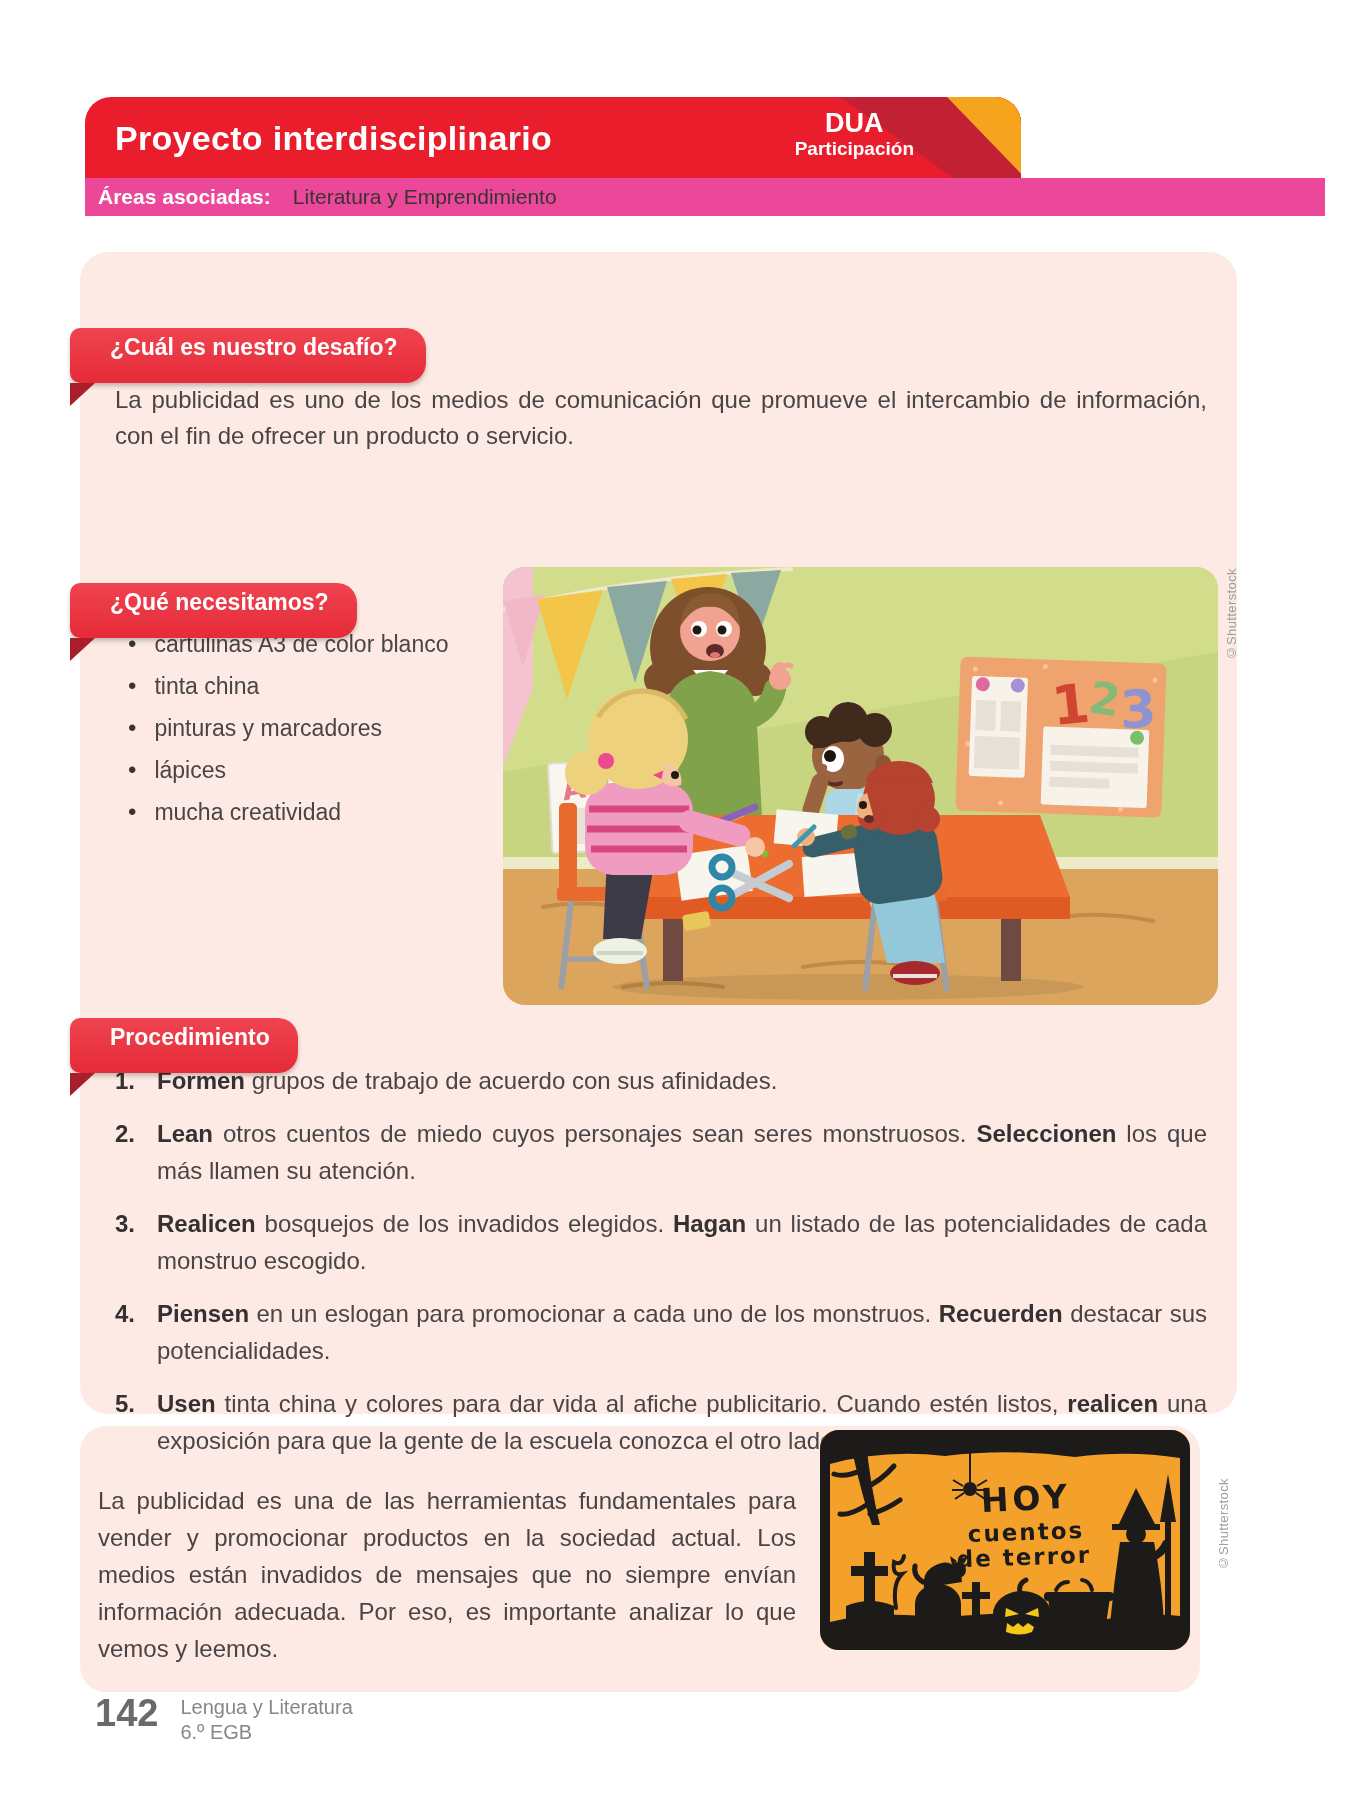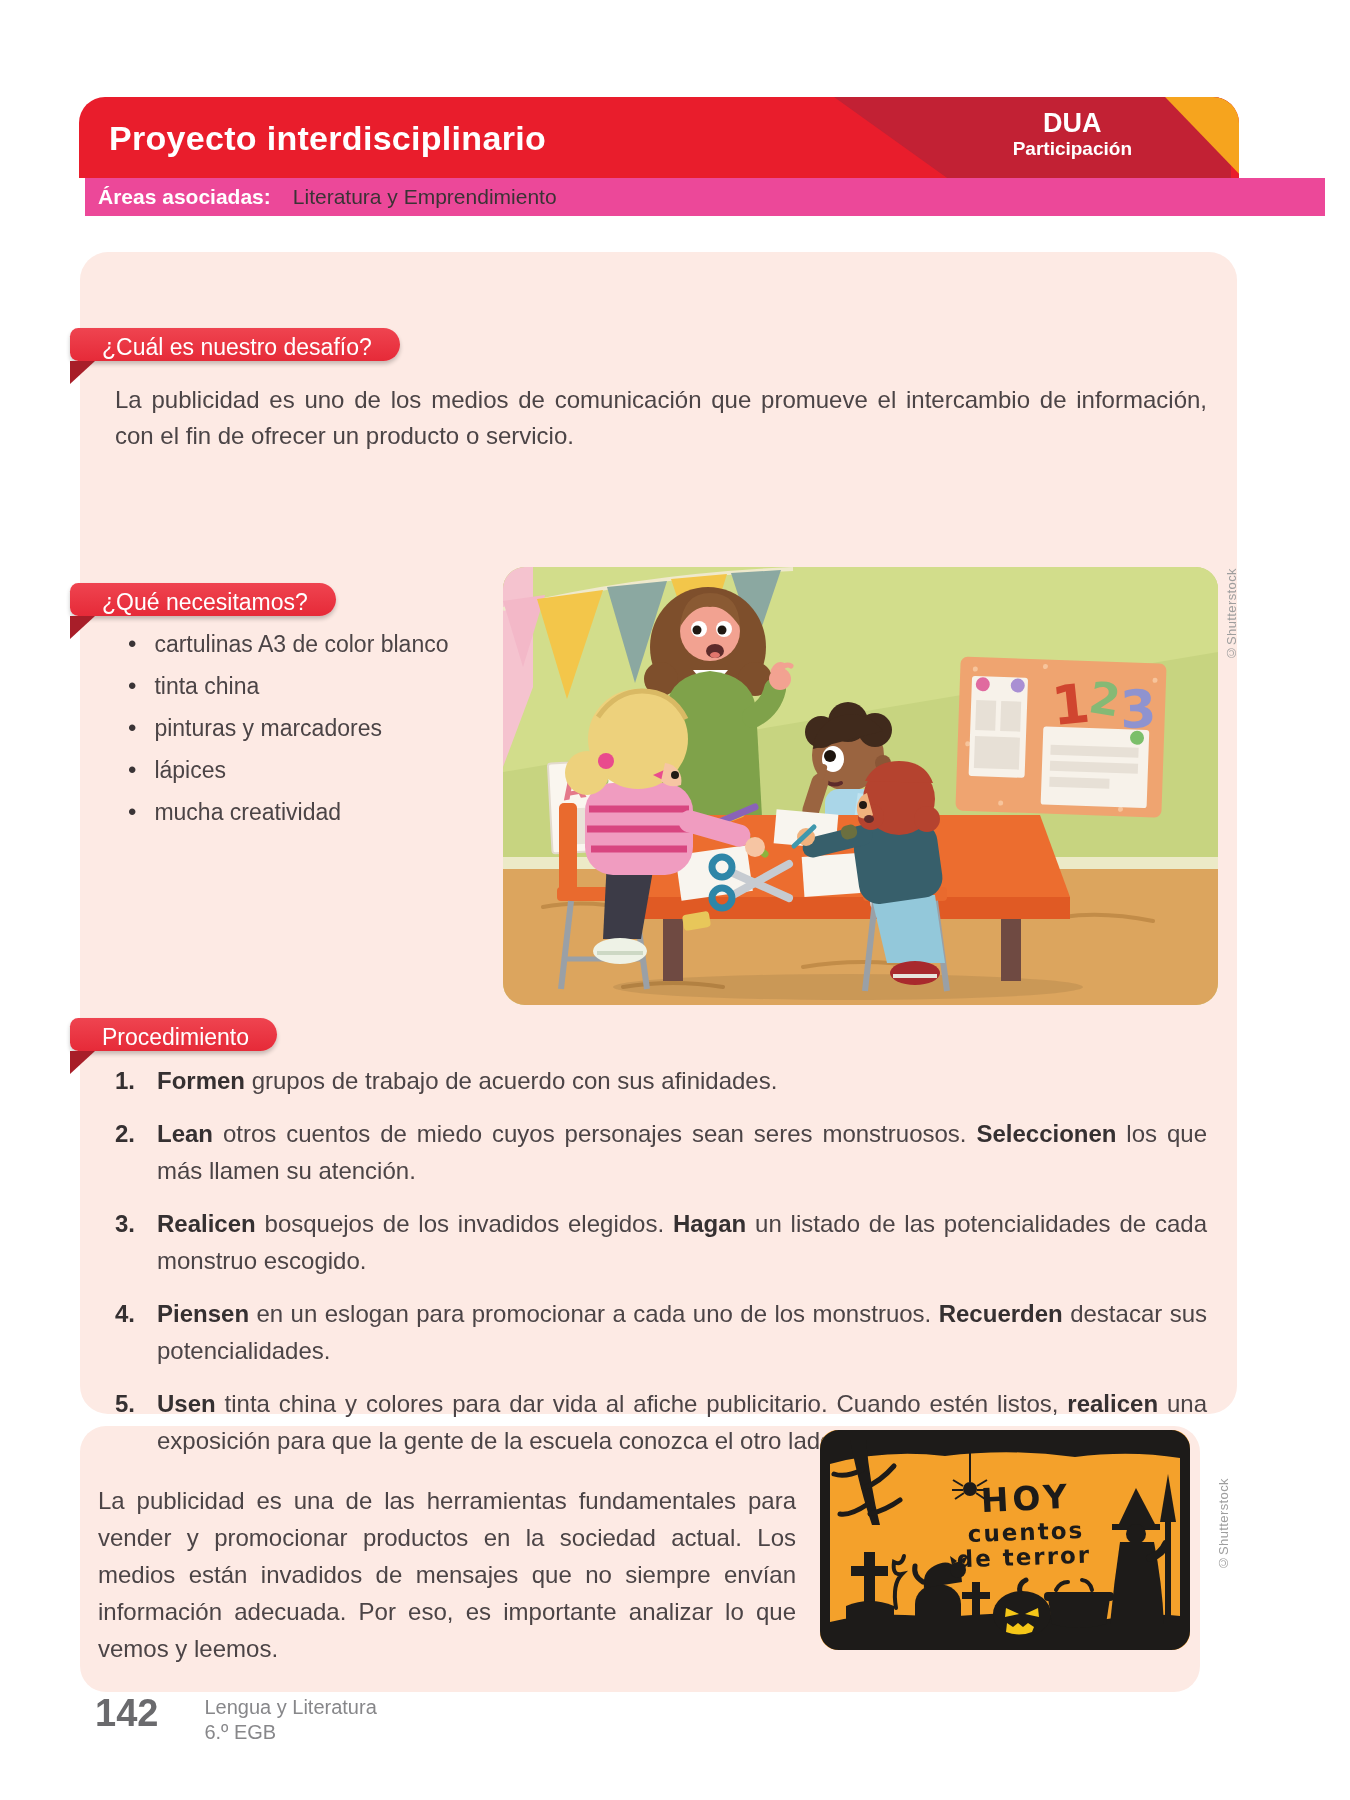--- a/index.html
+++ b/index.html
@@ -1,20 +1,20 @@
 <!DOCTYPE html>
 <html><head>
 <meta charset="utf-8">
 <style>
   * { margin:0; padding:0; box-sizing:border-box; }
   body { background:#ffffff; font-family:"Liberation Sans", sans-serif; }
   .page { position:relative; width:1350px; height:1800px; background:#ffffff; overflow:hidden; }
 
   
-  .header { position:absolute; left:79px; top:97px; width:1160px; height:81px; }
+  .header { position:absolute; left:85px; top:97px; width:936px; height:81px; }
   .header-base { position:absolute; inset:0; background:#e91d2c; border-radius:26px 26px 0 0; overflow:hidden; }
   .header-dua-bg { position:absolute; left:755px; top:0; width:397px; height:100%; background:#c22134;
     clip-path:polygon(0 0, 100% 0, 100% 100%, 28.5% 100%); }
   .header-corner { position:absolute; right:0; top:0; width:84px; height:79px; background:#f6a41e;
     clip-path:polygon(12% 0, 100% 0, 100% 97%); }
   .header-title { position:absolute; left:30px; top:50%; transform:translateY(-50%);
     color:#fff; font-size:34px; font-weight:700; letter-spacing:.3px; }
   .header-dua-text { position:absolute; right:107px; top:11px; text-align:center; color:#fff; }
   .dua-line1 { font-size:27px; font-weight:700; line-height:30px; }
   .dua-line2 { font-size:19px; font-weight:700; line-height:22px; }
@@ -26,22 +26,22 @@
 
   
   .panel-main { position:absolute; left:80px; top:252px; width:1157px; height:1162px;
     background:#fdeae4; border-radius:28px; }
   .panel-extend { position:absolute; left:80px; top:1426px; width:1120px; height:266px;
     background:#fdeae4; border-radius:26px; }
 
   .page-title { position:absolute; left:100px; top:276px; font-size:38px; font-weight:700; color:#221e1f; }
 
   
-  .ribbon { position:absolute; height:33px; line-height:39px; padding:0 28px 0 32px;
-    background:linear-gradient(#ef4450,#e62a38); color:#fff; font-size:23px; font-weight:400;
+  .ribbon { position:absolute; height:55px; line-height:39px; padding:0 28px 0 40px;
+    background:linear-gradient(#ef4450,#e62a38); color:#fff; font-size:23px; font-weight:700;
     border-radius:10px 20px 20px 10px; box-shadow:0 3px 4px rgba(0,0,0,.22); white-space:nowrap; z-index:3; }
   .ribbon::after { content:""; position:absolute; left:0; top:100%; width:25px; height:23px;
     background:#a81e29; clip-path:polygon(0 0, 100% 0, 0 100%); }
   .ribbon-challenge { left:70px; top:328px; }
   .ribbon-needs { left:70px; top:583px; }
   .ribbon-procedure { left:70px; top:1018px; }
   .ribbon-extend { left:70px; top:1440px; }
 
   
   .challenge-text { position:absolute; left:115px; top:382px; width:1092px; }
@@ -65,21 +65,21 @@
   .illus { position:absolute; left:503px; top:567px; width:715px; height:438px;
     border-radius:22px; overflow:hidden; }
   .poster { position:absolute; left:820px; top:1430px; width:370px; height:220px; }
 
   .credit { position:absolute; writing-mode:vertical-rl; transform:rotate(180deg);
     font-size:13px; color:#9e9e9e; letter-spacing:.4px; }
   .credit-1 { left:1224px; top:568px; }
   .credit-2 { left:1216px; top:1478px; }
 
   
-  .footer { position:absolute; left:95px; top:1693px; display:flex; align-items:flex-start;gap:24px; }
+  .footer { position:absolute; left:95px; top:1693px; display:flex; align-items:flex-start; }
   .footer-page { font-size:38px; font-weight:700; color:#6a6a6d; line-height:40px; }
   .footer-meta { margin-left:22px; font-size:20px; color:#87878a; line-height:25px; padding-top:2px; }
 </style>
 </head>
 <body>
 
 <div class="page">
 
   <div class="header">
     <div class="header-base">

